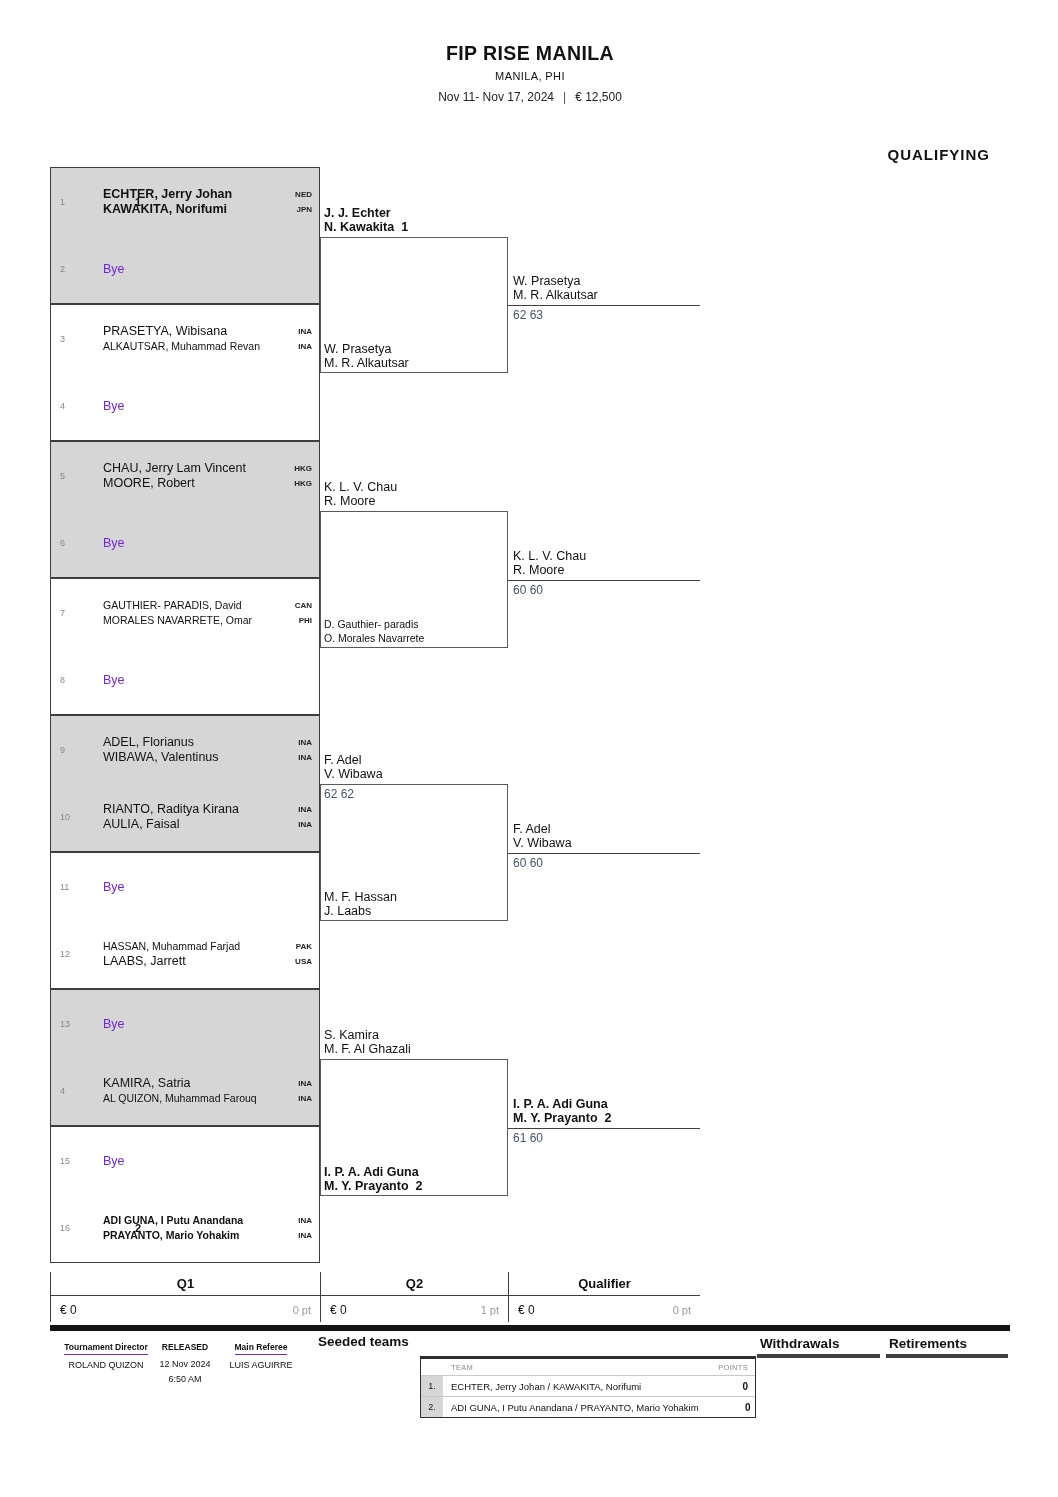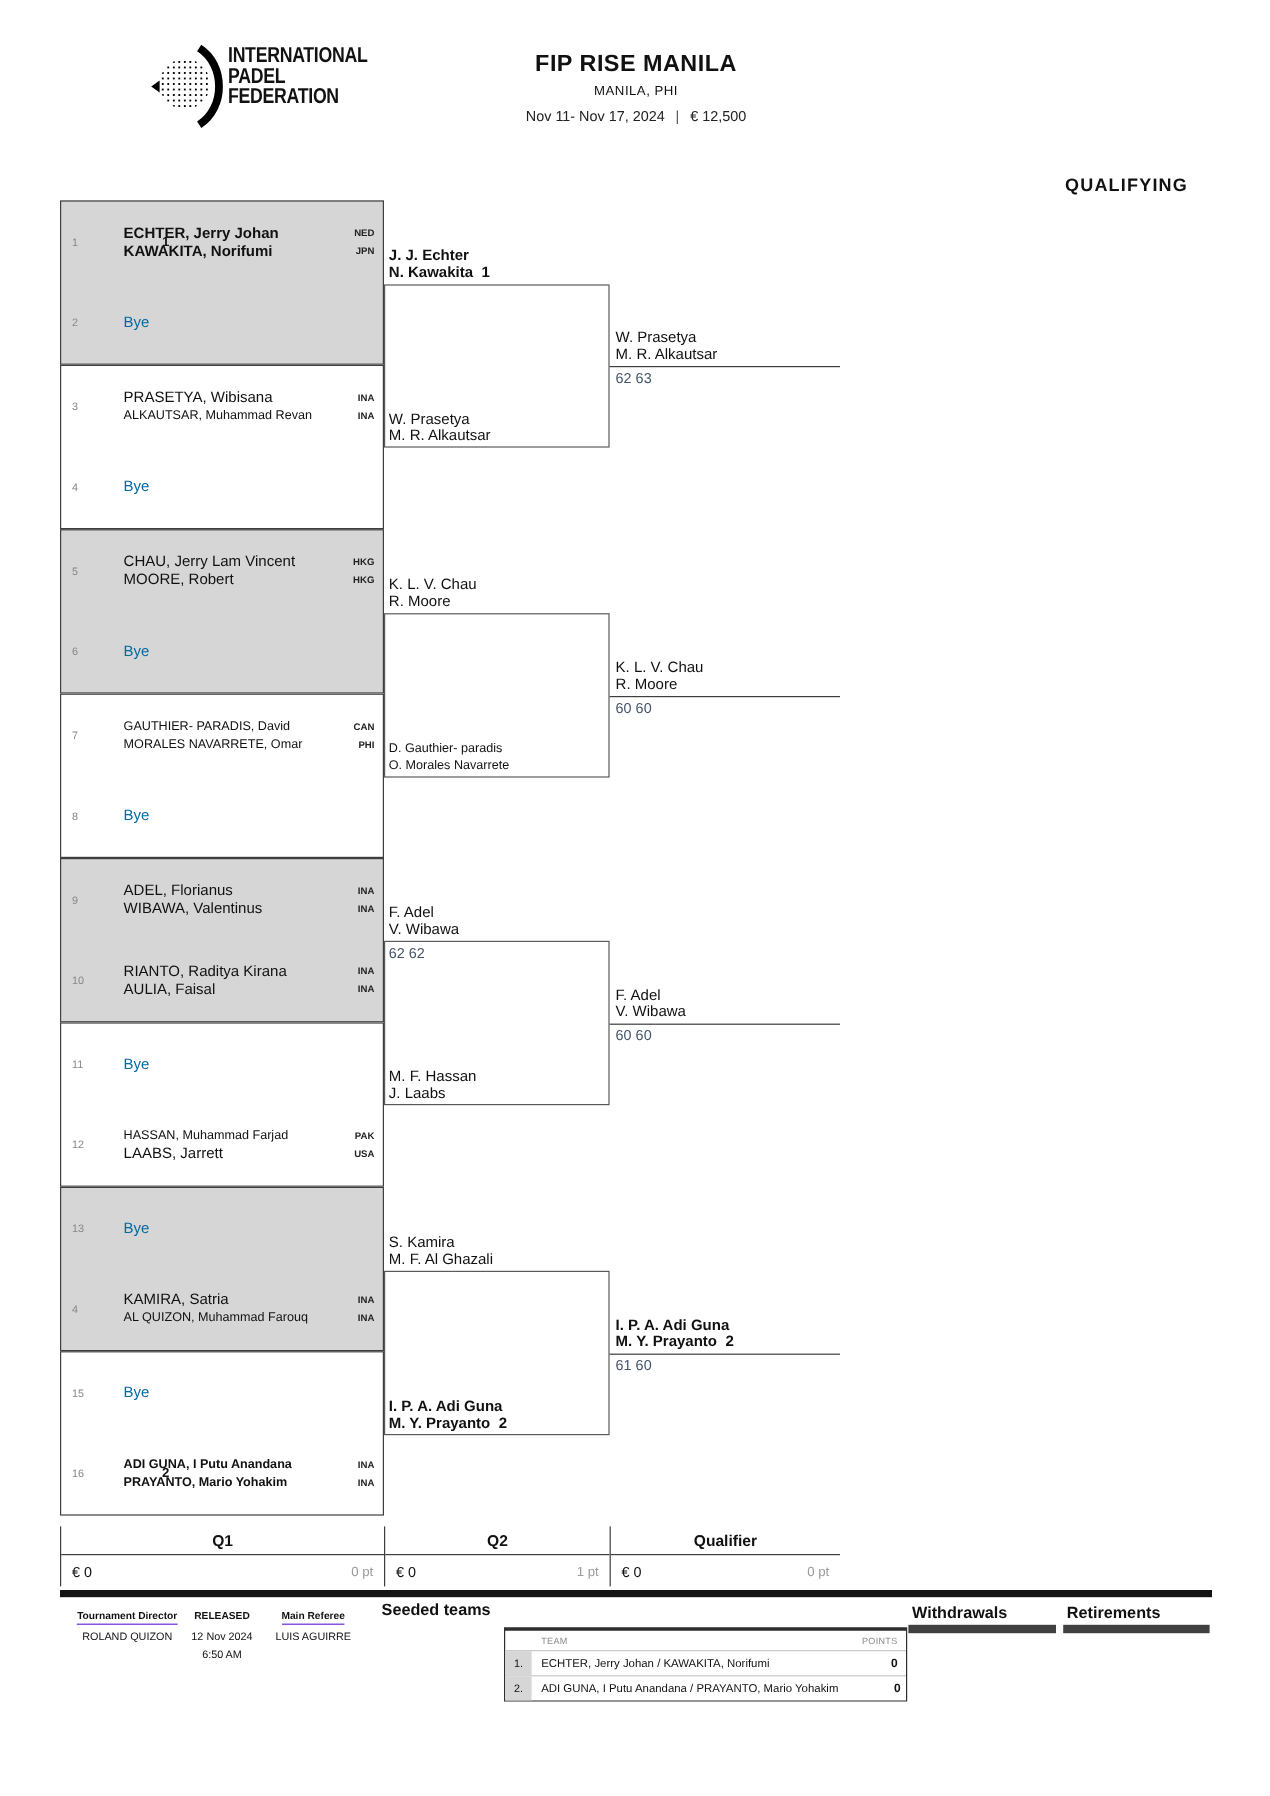--- a/index.html
+++ b/index.html
@@ -27,21 +27,21 @@
   .pairbox { position:absolute; left:50px; width:270px; height:137px;
       border:1px solid #3e3e3e; box-sizing:border-box; background:#fff; }
   .pairbox.gray { background:#d6d6d6; }
   .slot { position:relative; height:50%; }
   .pos { position:absolute; left:9px; top:50%; transform:translateY(-50%); font-size:9px; color:#878787; }
   .seed { position:absolute; left:84px; top:50%; transform:translateY(-50%); font-size:11px; font-weight:bold; }
   .names { position:absolute; left:52px; top:50%; transform:translateY(-50%); }
   .nm { font-size:12.5px; line-height:15px; white-space:nowrap; }
   .nm.b { font-weight:bold; }
   .nm.sm { font-size:10.5px; }
-  .nm.bye { color:#0369a1; }
+  .nm.bye { color:#6d28d9; }
   .ccs { position:absolute; right:7px; top:50%; transform:translateY(-50%); text-align:right;margin-left:40px; }
   .cc { font-size:8px; font-weight:bold; line-height:15px; color:#222; }
 
   
   .r2box { position:absolute; left:320px; width:188px; border:1.5px solid #5a5a5a; box-sizing:border-box; }
   .wname { position:absolute; width:182px; }
   .wname .l { font-size:12.5px; line-height:14px; white-space:nowrap; }
   .wname .l.b { font-weight:bold; }
   .wname .l.sm { font-size:10.5px; }
   .wseed { margin-left:7px; font-weight:bold; }
@@ -70,39 +70,27 @@
   .strow + .strow { border-top:1px solid #c9c9c9; }
   .stnum { flex:0 0 22px; display:flex; align-items:center; justify-content:center; font-size:9px; }
   .strow.data .stnum { background:#d6d6d6; }
   .stteam { flex:1; display:flex; align-items:center; padding-left:8px; font-size:9.5px; white-space:nowrap; }
   .stpts { flex:0 0 52px; display:flex; align-items:center; justify-content:flex-end; padding-right:7px; }
   .sthead { height:16px; }
   .sthead .stteam, .sthead .stpts { font-size:7.5px; color:#8a8a8a; letter-spacing:0.3px; }
   .strow.data { height:20px; }
   .strow.data .stpts { font-weight:bold; font-size:10px; }
   .wdr { position:absolute; top:1336px; font-weight:bold; font-size:13.5px;
-      border-bottom:7px solid #404040; padding:0 0 3px 3px; box-sizing:border-box; }
+      border-bottom:4px solid #404040; padding:0 0 3px 3px; box-sizing:border-box; }
 </style>
 </head>
 <body>
 
 <div class="page">
 
-  <div class="logo">
-    <div class="logo-arrow"></div>
-    <div class="logo-dots"></div>
-    <svg class="logo-crescent" width="30" height="70" viewBox="0 0 30 70">
-      <path d="M4 3 C26 17 26 53 4 67" fill="none" stroke="#000" stroke-width="6.5"></path>
-    </svg>
-    <div class="logo-text">
-      <div>INTERNATIONAL</div>
-      <div>PADEL</div>
-      <div>FEDERATION</div>
-    </div>
-  </div>
   <div class="titleblock">
     <div class="evtitle">FIP RISE MANILA</div>
     <div class="evsub">MANILA, PHI</div>
     <div class="evdate">
       <span>Nov 11- Nov 17, 2024</span><span class="sep">|</span><span>€ 12,500</span>
     </div>
   </div>
   <div class="qualifying">QUALIFYING</div>
 
   <div class="pairbox gray" style="top:167px">

